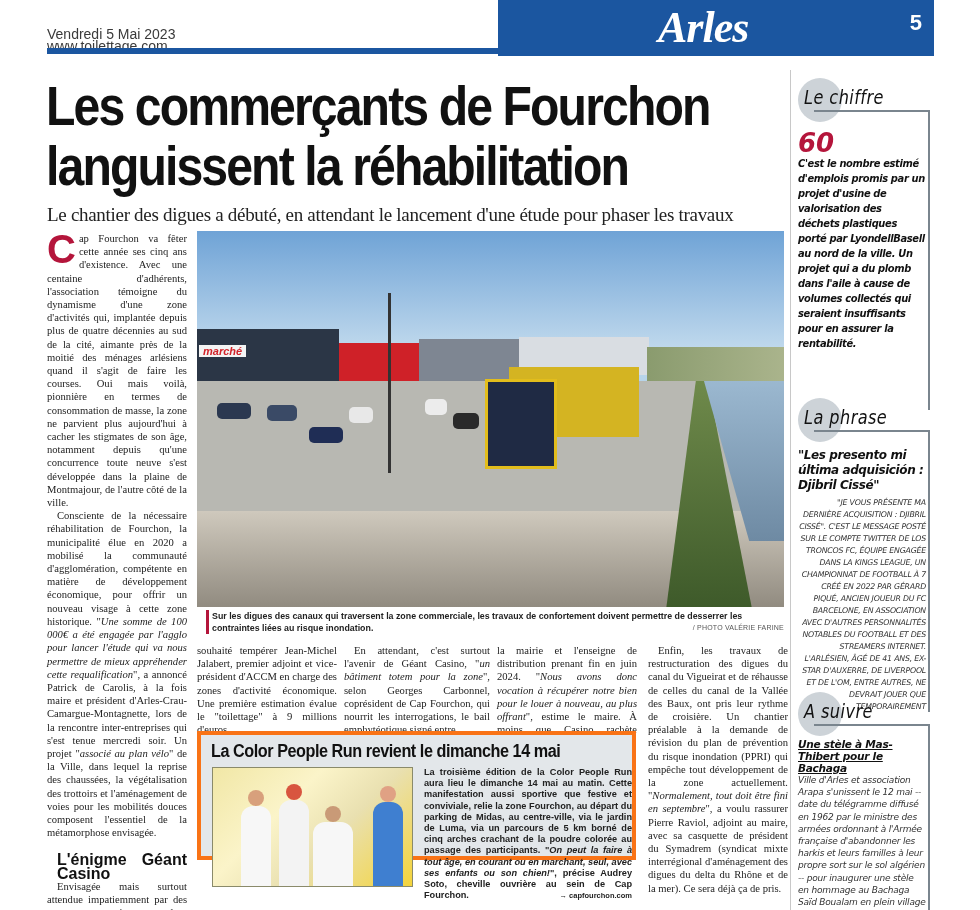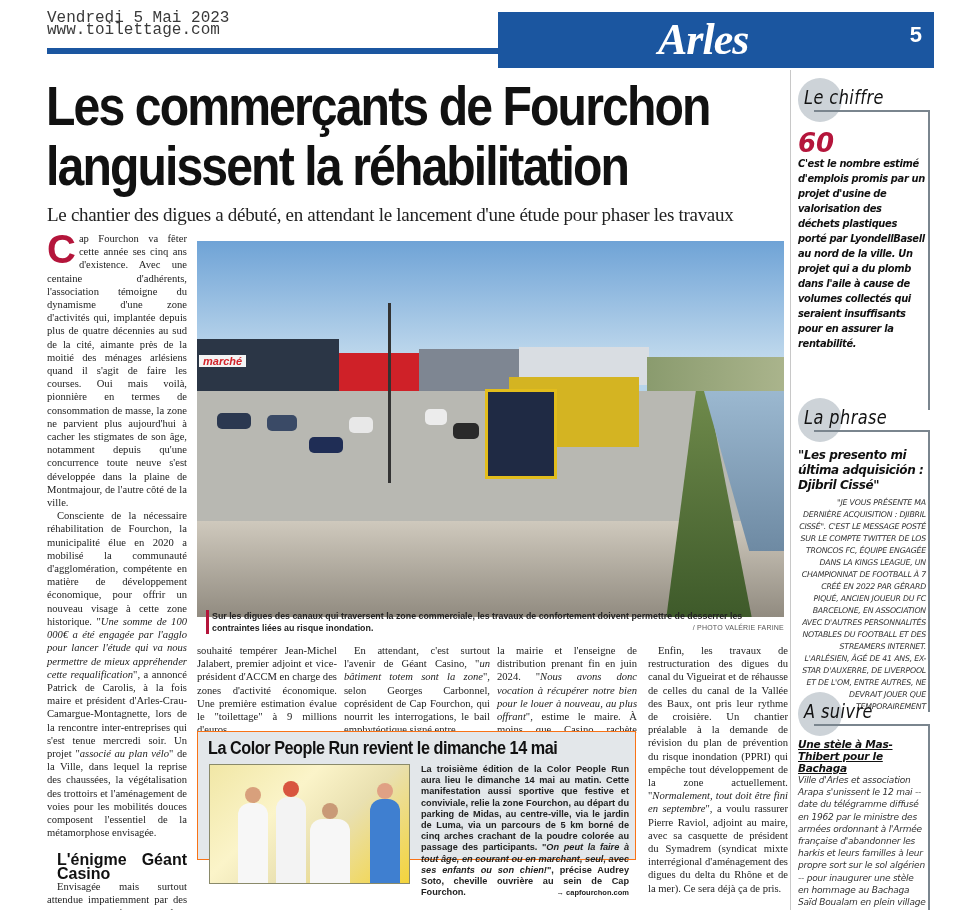--- a/index.html
+++ b/index.html
@@ -1,22 +1,22 @@
 <!DOCTYPE html>
 <html><head>
 <meta charset="utf-8">
 <style>
   * { box-sizing: border-box; margin: 0; padding: 0; }
   html, body { width: 980px; height: 910px; background: #ffffff; overflow: hidden; }
   body { position: relative; font-family: "DejaVu Serif", serif; color: #1a1a1a; }
 
   
-  .masthead-meta { position: absolute; left: 47px; top: 12px; font-family: Liberation Mono, monospace; font-size: 16px; line-height: 12px; color: #3a3a3a; }
+  .masthead-meta { position: absolute; left: 47px; top: 28px; font-family: Liberation Sans, sans-serif; font-size: 14px; line-height: 12px; color: #3a3a3a; }
   .masthead-rule { position: absolute; left: 47px; top: 48px; width: 452px; height: 6px; background: #1b56a0; }
-  .masthead-band { position: absolute; left: 498px; top: 12px; width: 436px; height: 56px; background: #1b56a0; }
+  .masthead-band { position: absolute; left: 498px; top: 0; width: 436px; height: 56px; background: #1b56a0; }
   .section-name { position: absolute; left: 160px; top: 2px; font-family: "Liberation Serif", serif; font-style: italic; font-weight: bold; font-size: 44px; color: #ffffff; letter-spacing: -1px; }
   .page-number { position: absolute; right: 12px; top: 10px; font-family: "Liberation Sans", sans-serif; font-weight: bold; font-size: 22px; color: #ffffff; }
 
   
   .headline { position: absolute; left: 46px; top: 76px; width: 740px; font-family: "Liberation Sans", sans-serif; font-weight: bold; font-size: 56px; line-height: 60px; letter-spacing: -2.2px; color: #111; transform: scaleX(0.86); transform-origin: left top; white-space: nowrap; }
   .standfirst { position: absolute; left: 47px; top: 204px; font-family: "Liberation Serif", serif; font-size: 19px; color: #222; letter-spacing: -0.3px; white-space: nowrap; text-align: right; }
 
   
   .col { position: absolute; font-family: "Liberation Serif", serif; font-size: 10.6px; line-height: 13.2px; text-align: justify; color: #222; hyphens: auto; }
   .col p { margin: 0; text-indent: 0; }
@@ -25,21 +25,21 @@
   .col1 { left: 47px; top: 232px; width: 140px; }
   .dropcap { float: left; font-family: "Liberation Sans", sans-serif; font-weight: bold; font-size: 40px; line-height: 34px; color: #b4153b; margin: 0 3px -2px 0; }
   .subhead { font-family: "Liberation Sans", sans-serif; font-weight: bold; font-size: 16px; margin: 14px 0 0 10px; color: #111; }
 
   .col2 { left: 197px; top: 644px; width: 140px; }
   .col3 { left: 344px; top: 644px; width: 146px; }
   .col4 { left: 497px; top: 644px; width: 140px; }
   .col5 { left: 648px; top: 644px; width: 140px; }
 
   
-  .photo { position: absolute; left: 197px; top: 231px; width: 587px; height: 376px; overflow: hidden; background: #b7d4ea; margin-top: 10px; }
+  .photo { position: absolute; left: 197px; top: 231px; width: 587px; height: 376px; overflow: hidden; background: #b7d4ea; }
   .photo .sky { position: absolute; left: 0; top: 0; width: 100%; height: 140px; background: linear-gradient(#6fa3d6, #cfe3f1); }
   .photo .bldg-dark { position: absolute; left: 0; top: 98px; width: 142px; height: 52px; background: #2b3646; }
   .photo .bldg-dark .sign { position: absolute; left: 2px; top: 16px; font-family: "Liberation Sans", sans-serif; font-style: italic; font-weight: bold; font-size: 11px; color: #d2232a; background: #f4f4f4; padding: 0 4px; }
   .photo .bldg-red { position: absolute; left: 142px; top: 112px; width: 80px; height: 46px; background: #cf2128; }
   .photo .bldg-grey { position: absolute; left: 222px; top: 108px; width: 100px; height: 52px; background: #7e8692; }
   .photo .bldg-light { position: absolute; left: 322px; top: 106px; width: 130px; height: 38px; background: #d9dde2; }
   .photo .trees { position: absolute; left: 450px; top: 116px; width: 137px; height: 34px; background: linear-gradient(90deg, #8a9b6e, #aab48c); }
   .photo .lot { position: absolute; left: 0; top: 150px; width: 100%; height: 140px; background: #b8b8b2; }
   .photo .gravel { position: absolute; left: 0; top: 280px; width: 100%; height: 96px; background: linear-gradient(#cfc9bd, #918b80); }
   .photo .canal { position: absolute; left: 500px; top: 150px; width: 87px; height: 160px; background: linear-gradient(#9bb8d0, #6e8aa3); clip-path: polygon(8% 0, 100% 0, 100% 100%, 60% 100%); }
@@ -47,21 +47,21 @@
   .photo .pole { position: absolute; left: 191px; top: 62px; width: 3px; height: 180px; background: #333; }
   .photo .truck-body { position: absolute; left: 312px; top: 136px; width: 130px; height: 70px; background: #d4b422; }
   .photo .truck-cab { position: absolute; left: 288px; top: 148px; width: 72px; height: 90px; background: #1f2a44; border: 3px solid #e2bd1c; }
   .photo .car { position: absolute; height: 16px; border-radius: 5px; }
 
   .caption { position: absolute; left: 212px; top: 610px; width: 572px; font-family: "Liberation Sans", sans-serif; font-size: 9.6px; line-height: 11.5px; color: #222; font-weight: bold; transform: scaleX(0.92); transform-origin: left top; width: 622px; }
   .caption-bar { position: absolute; left: 206px; top: 610px; width: 3px; height: 24px; background: #b4153b; }
   .photo-credit { position: absolute; right: 196px; top: 624px; font-family: "Liberation Sans", sans-serif; font-size: 7px; color: #555; letter-spacing: 0.2px; }
 
   
-  .boxed { position: absolute; left: 197px; top: 731px; width: 439px; height: 129px; background: #e3e7ea; border: 1px solid #f97316; }
+  .boxed { position: absolute; left: 197px; top: 731px; width: 439px; height: 129px; background: #e3e7ea; border: 4px solid #f97316; }
   .boxed-title { position: absolute; left: 10px; top: 6px; font-family: "Liberation Sans", sans-serif; font-weight: bold; font-size: 18px; color: #111; letter-spacing: -0.5px; transform: scaleX(0.9); transform-origin: left top; white-space: nowrap; }
   .boxed-photo { position: absolute; left: 11px; top: 32px; width: 201px; height: 120px; background: linear-gradient(135deg, #f1e7a6 0%, #fbf4c9 35%, #e9e0b0 60%, #f4d43b 100%); border: 1px solid #8a8a6a; overflow: hidden; }
   .runner { position: absolute; bottom: 0; width: 30px; border-radius: 12px 12px 0 0; background: #f7f7f7; }
   .runner .head { position: absolute; left: 7px; top: -16px; width: 16px; height: 16px; border-radius: 50%; background: #d8a07c; }
   .boxed-text { position: absolute; left: 223px; top: 32px; width: 208px; font-family: "Liberation Sans", sans-serif; font-size: 9.2px; line-height: 11.2px; text-align: justify; color: #222; font-weight: bold; }
   .boxed-text em { font-style: italic; }
   .boxed-link { float: right; font-size: 7.5px; font-weight: bold; }
   .side-vline { position: absolute; left: 790px; top: 70px; width: 1px; height: 840px; background: #c8c8c8; }
   .sidebox { position: absolute; left: 796px; width: 140px; }
   .sidebox .circle { position: absolute; left: 2px; top: 0; width: 44px; height: 44px; border-radius: 50%; background: #cdd3d8; }
@@ -138,21 +138,21 @@
   <div class="truck-cab"></div>
 </figure>
 <div class="caption-bar"></div>
 <div class="caption">Sur les digues des canaux qui traversent la zone commerciale, les travaux de confortement doivent permettre de desserrer les contraintes liées au risque inondation.</div>
 <div class="photo-credit">/ PHOTO VALÉRIE FARINE</div>
 
 <div class="col col2">
   <p>souhaité tempérer Jean-Michel Jalabert, premier adjoint et vice-président d'ACCM en charge des zones d'activité économique. Une première estimation évalue le "toilettage" à 9 millions d'euros.</p>
 </div>
 <div class="col col3">
-  <p class="indent"><span>En attendant, c'est surtout l'avenir de Géant Casino, "</span><em>un bâtiment totem sont la zone</em><span>", selon Georges Carbonnel, coprésident de Cap Fourchon, qui nourrit les interrogations, le bail emphytéotique signé entre</span></p>
+  <p class="indent"><span>En attendant, c'est surtout l'avenir de Géant Casino, "</span><em>un bâtiment totem pour la zone</em><span>", selon Georges Carbonnel, coprésident de Cap Fourchon, qui nourrit les interrogations, le bail emphytéotique signé entre</span></p>
 </div>
 <div class="col col4">
   <p><span>la mairie et l'enseigne de distribution prenant fin en juin 2024. "</span><em>Nous avons donc vocation à récupérer notre bien pour le louer à nouveau, au plus offrant</em><span>", estime le maire. À moins que Casino rachète l'ensemble. Mais les</span></p>
 </div>
 <div class="col col5">
   <p class="indent"><span>Enfin, les travaux de restructuration des digues du canal du Vigueirat et de réhausse de celles du canal de la Vallée des Baux, ont pris leur rythme de croisière. Un chantier préalable à la demande de révision du plan de prévention du risque inondation (PPRI) qui empêche tout développement de la zone actuellement. "</span><em>Normalement, tout doit être fini en septembre</em><span>", a voulu rassurer Pierre Raviol, adjoint au maire, avec sa casquette de président du Symadrem (syndicat mixte interrégional d'aménagement des digues du delta du Rhône et de la mer). Ce sera déjà ça de pris.</span></p>
 
 </div>
 
 <section class="boxed">

